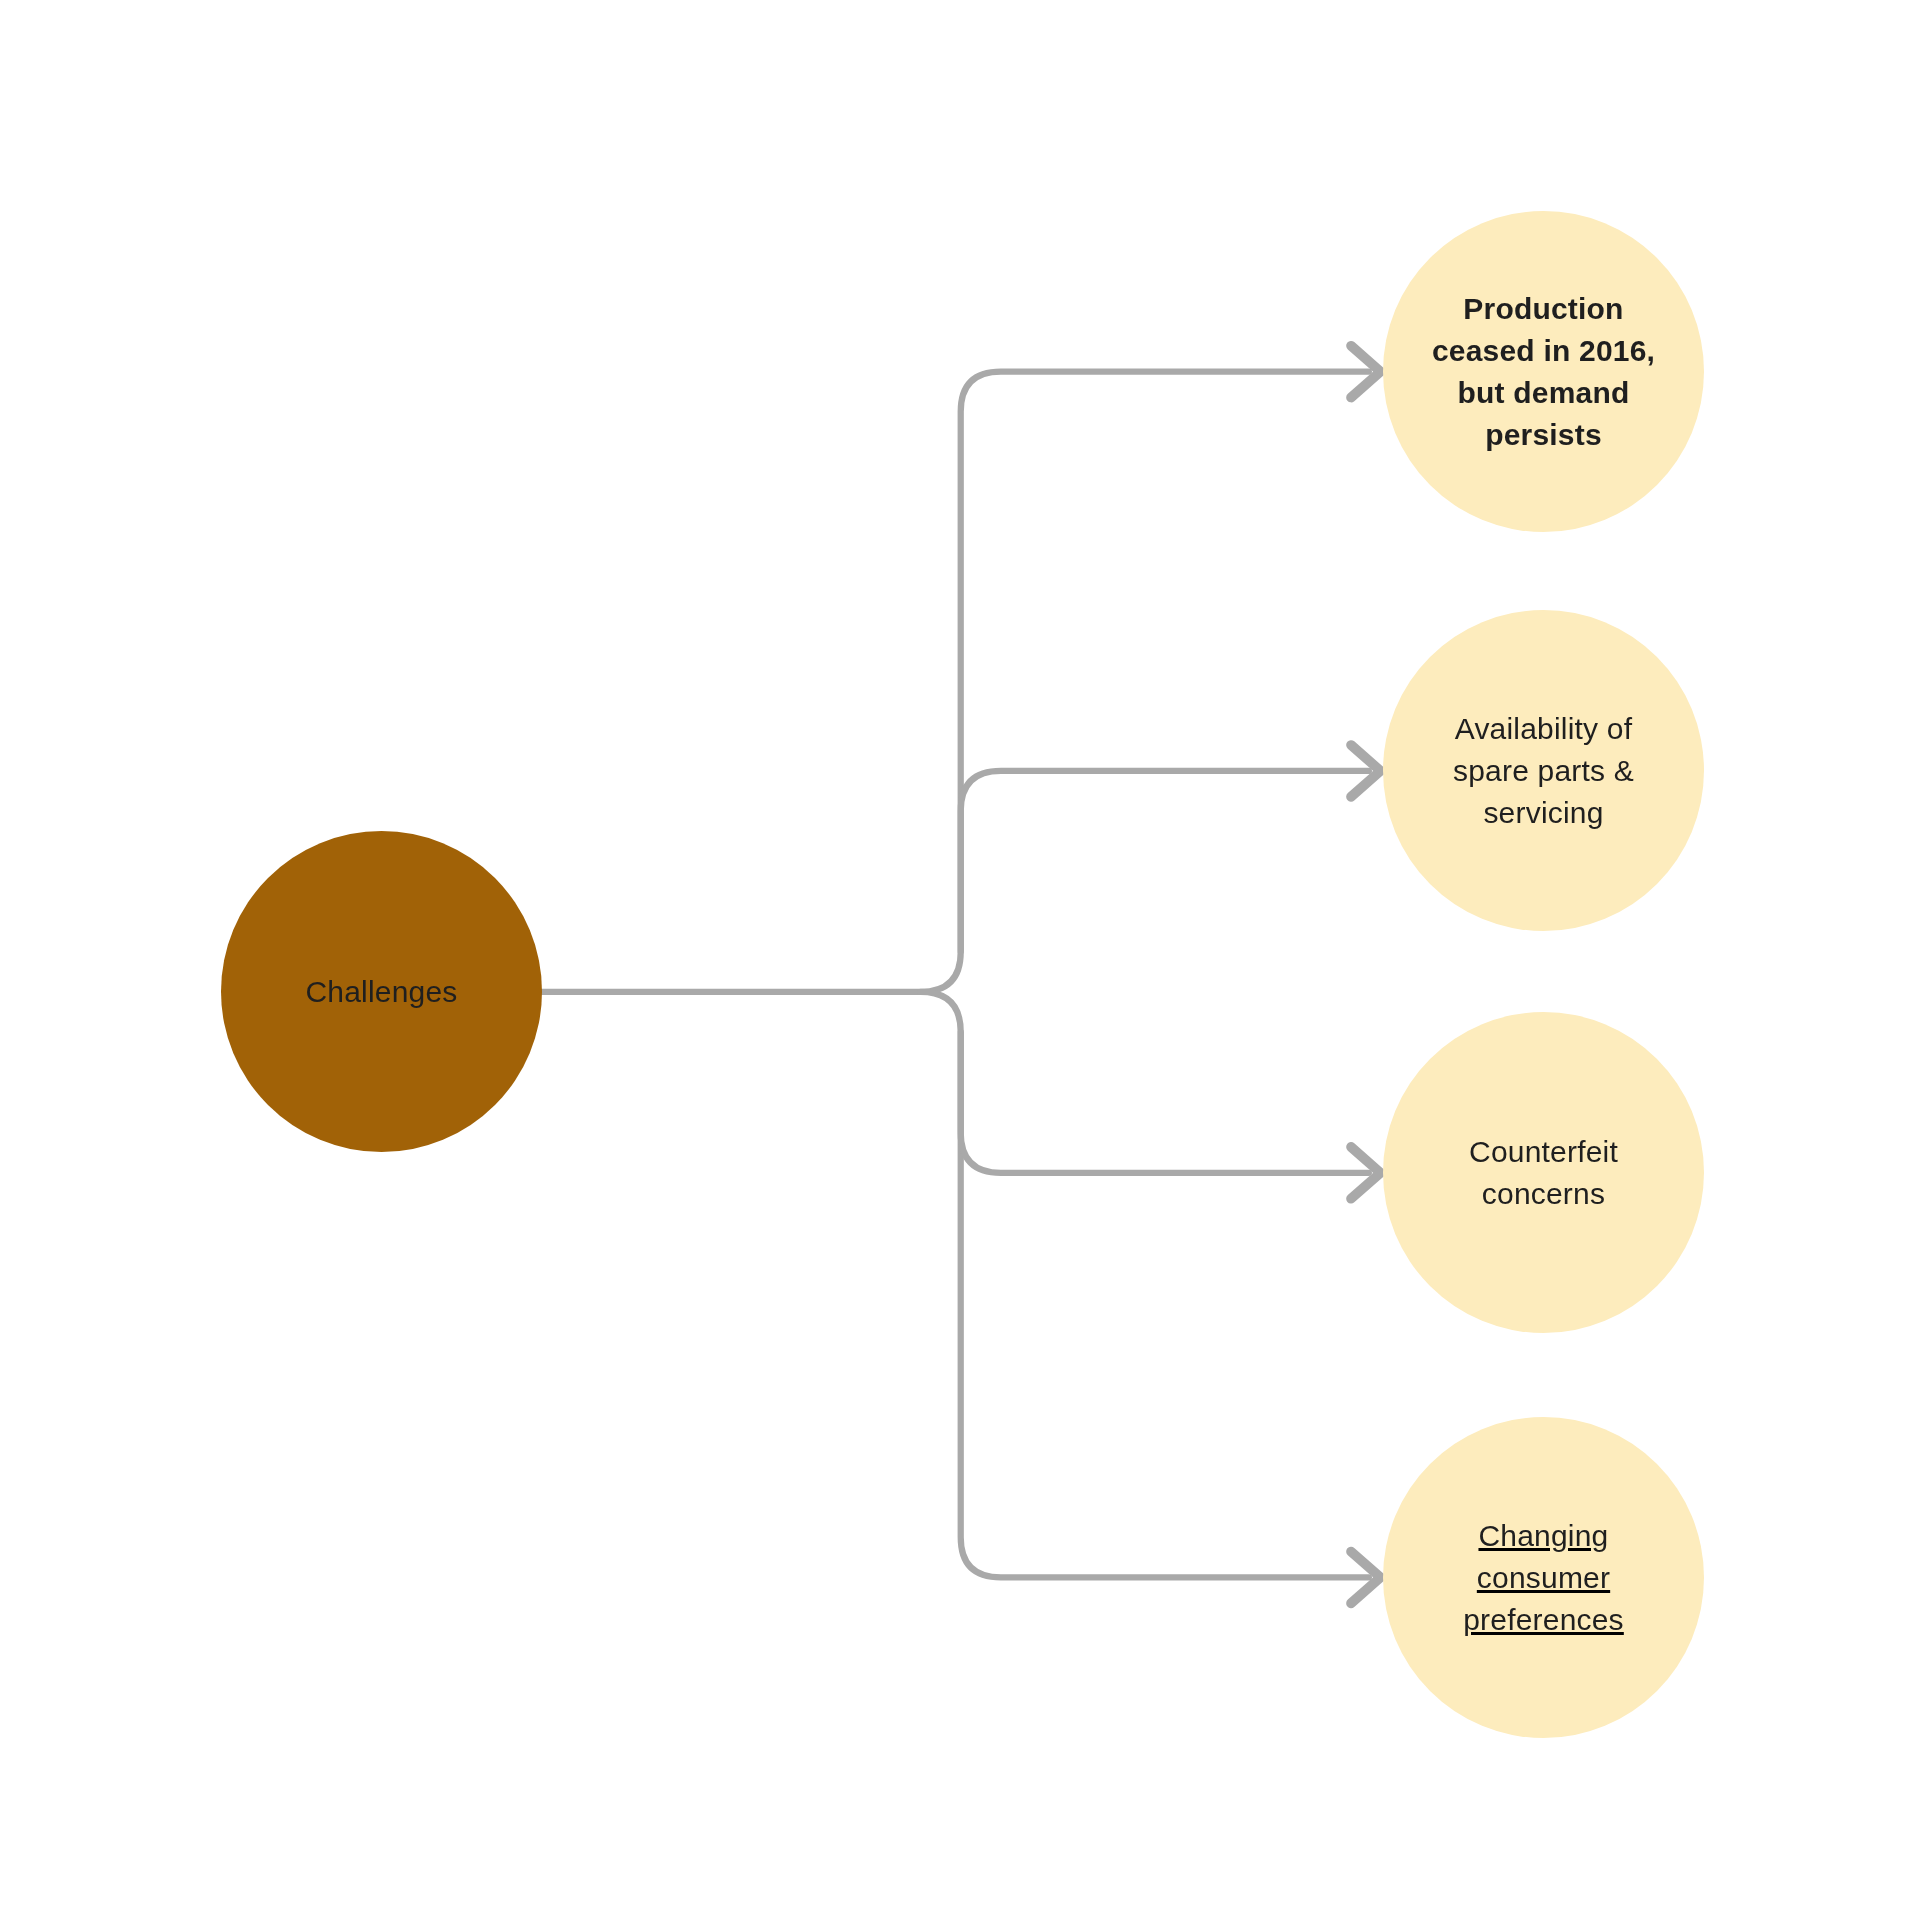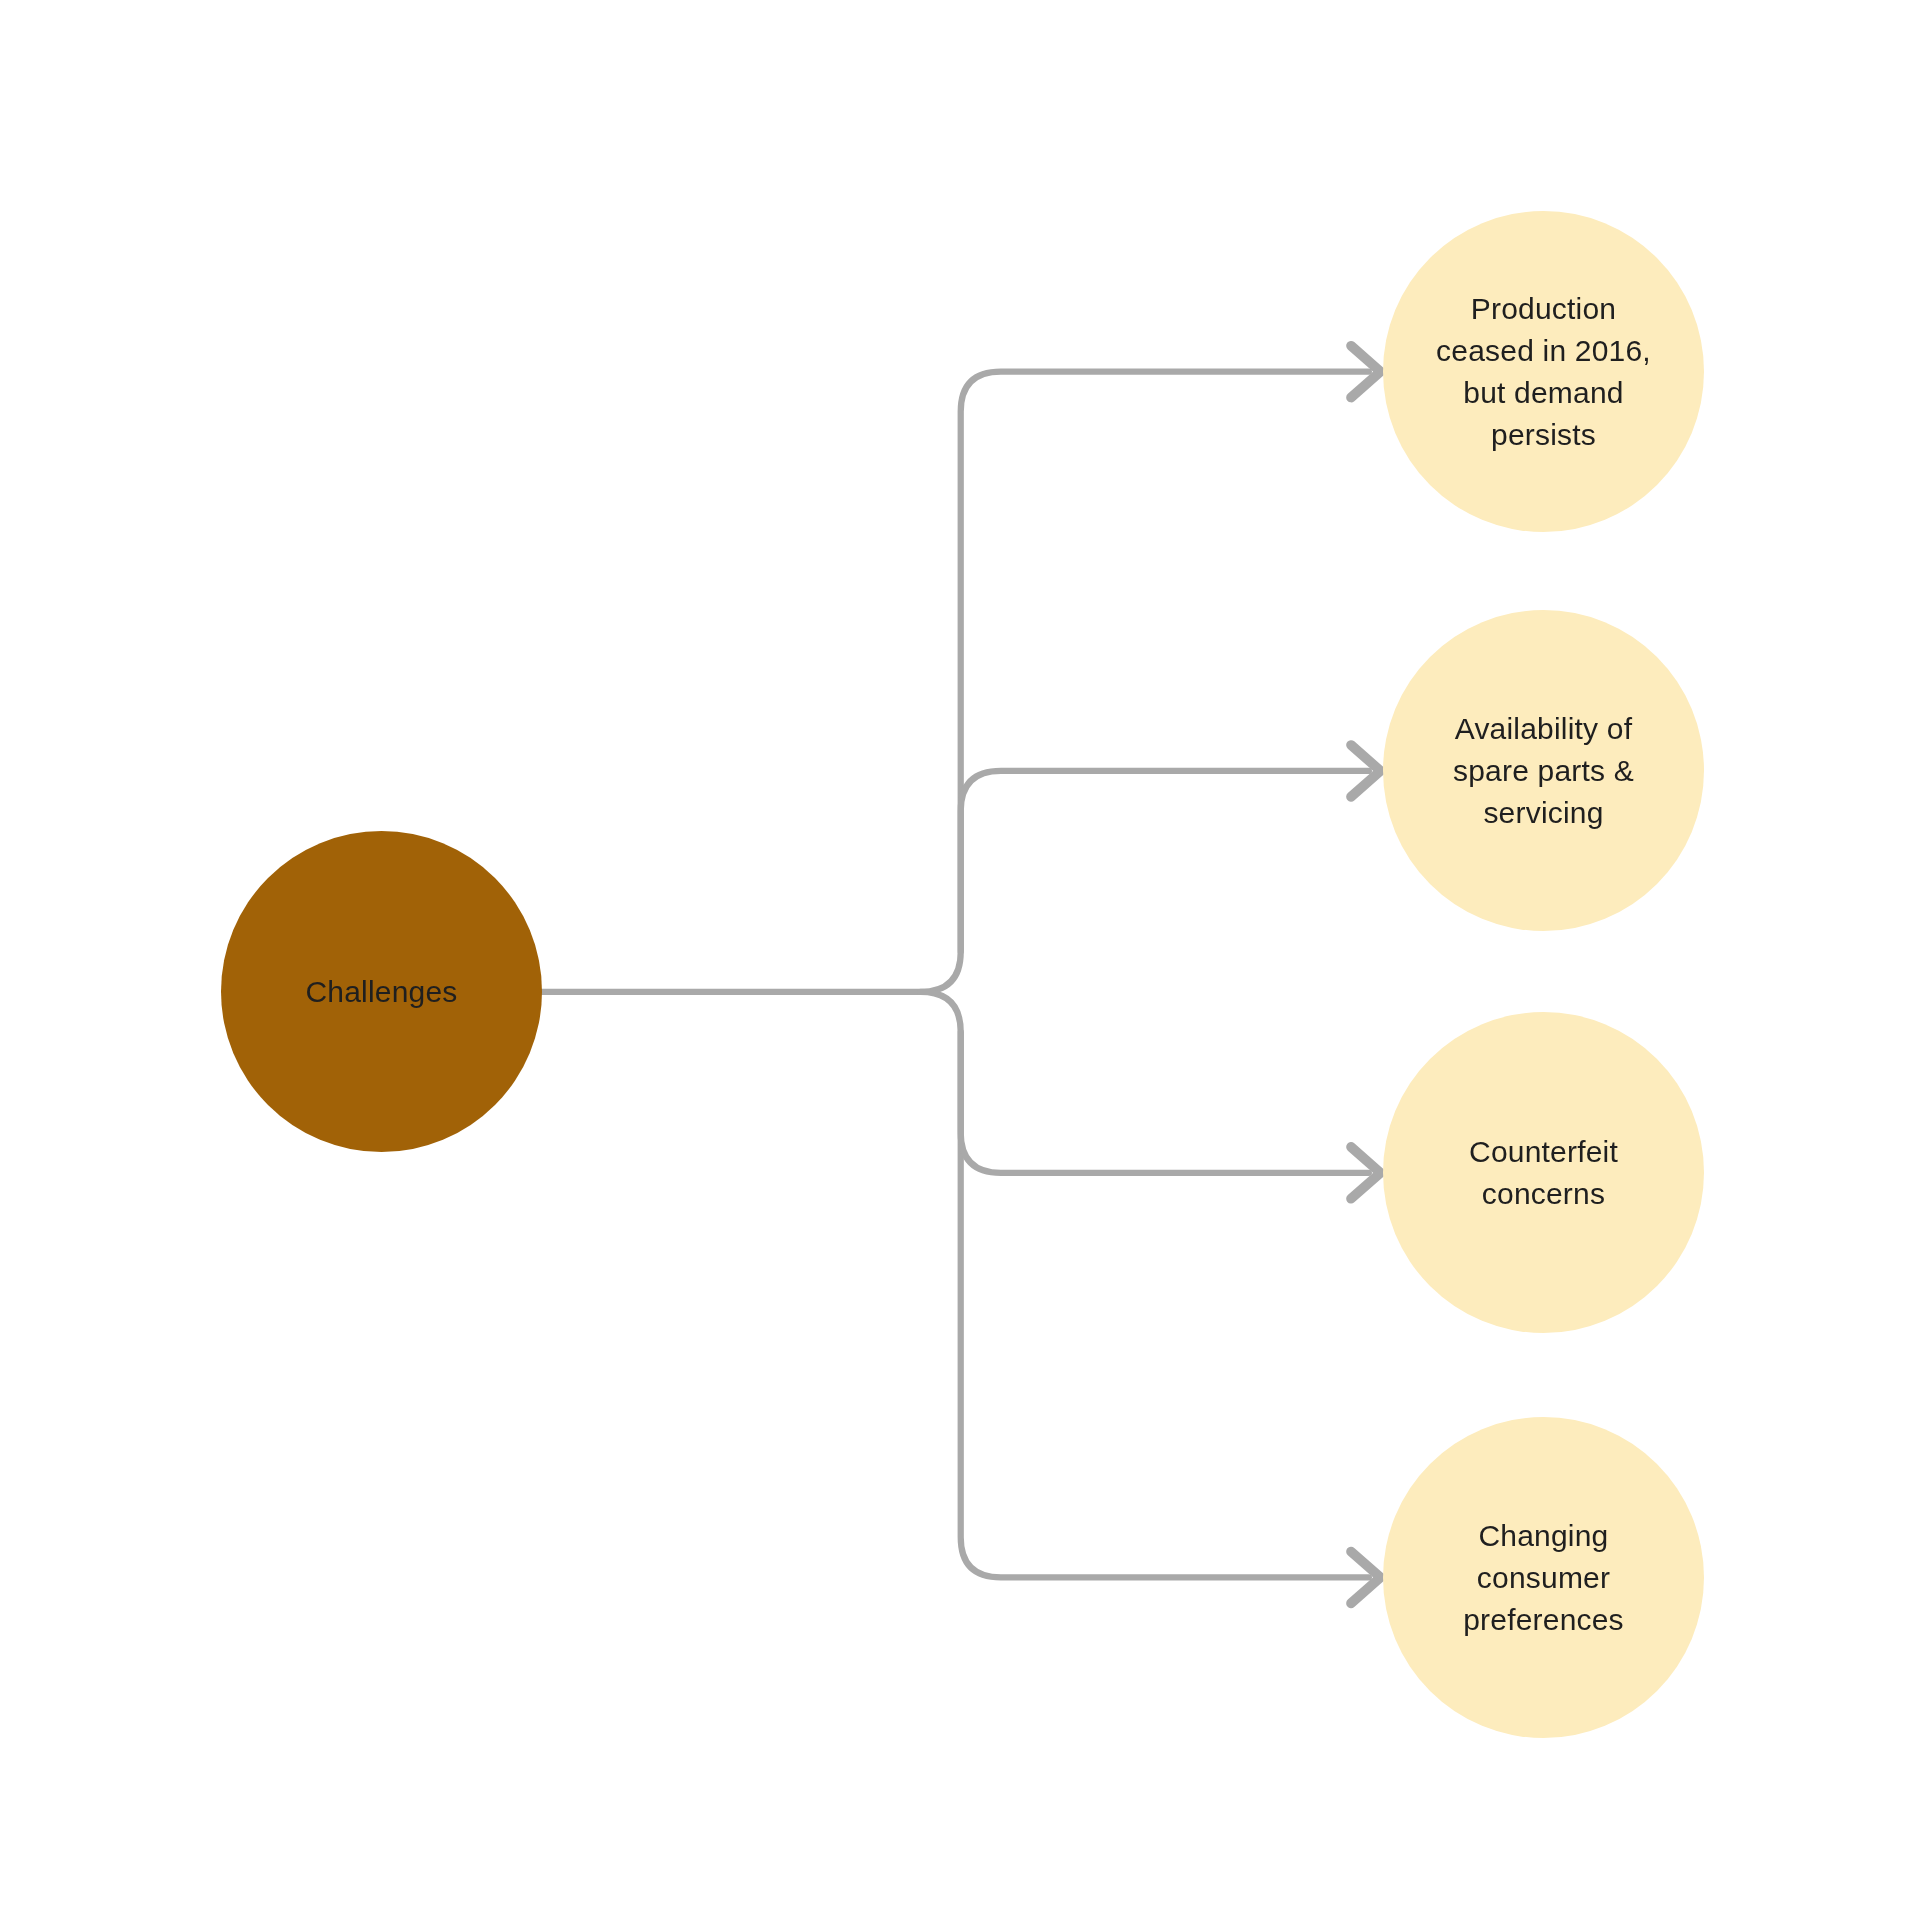--- a/index.html
+++ b/index.html
@@ -42,24 +42,24 @@
     letter-spacing: 0.2px;
   }
   .node.root {
     left: 221px;
     top: 831px;
     background: #a16207;
   }
   .node.leaf {
     background: #fdecbd;
   }
-  .node.leaf-1 { left: 1383px; top: 211px; }
+  .node.leaf-1 { left: 1383px; top: 211px; font-weight: bold; }
   .node.leaf-2 { left: 1383px; top: 610px; }
   .node.leaf-3 { left: 1383px; top: 1012px; }
-  .node.leaf-4 { left: 1383px; top: 1417px; }
+  .node.leaf-4 { left: 1383px; top: 1417px; text-decoration: underline; }
 </style>
 </head>
 <body>
 
 <div class="canvas">
 
   <svg class="connectors" viewBox="0 0 2160 2160" xmlns="http://www.w3.org/2000/svg">
     <g fill="none" stroke-linecap="round" stroke-linejoin="round" stroke="#a9a9a9">
       <path stroke-width="7" d="M 608 1113 H 1033 Q 1078 1113 1078 1068 V 462 Q 1078 417 1123 417 H 1536"></path>
       <path stroke-width="7" d="M 1078 1068 V 910 Q 1078 865 1123 865 H 1536"></path>

